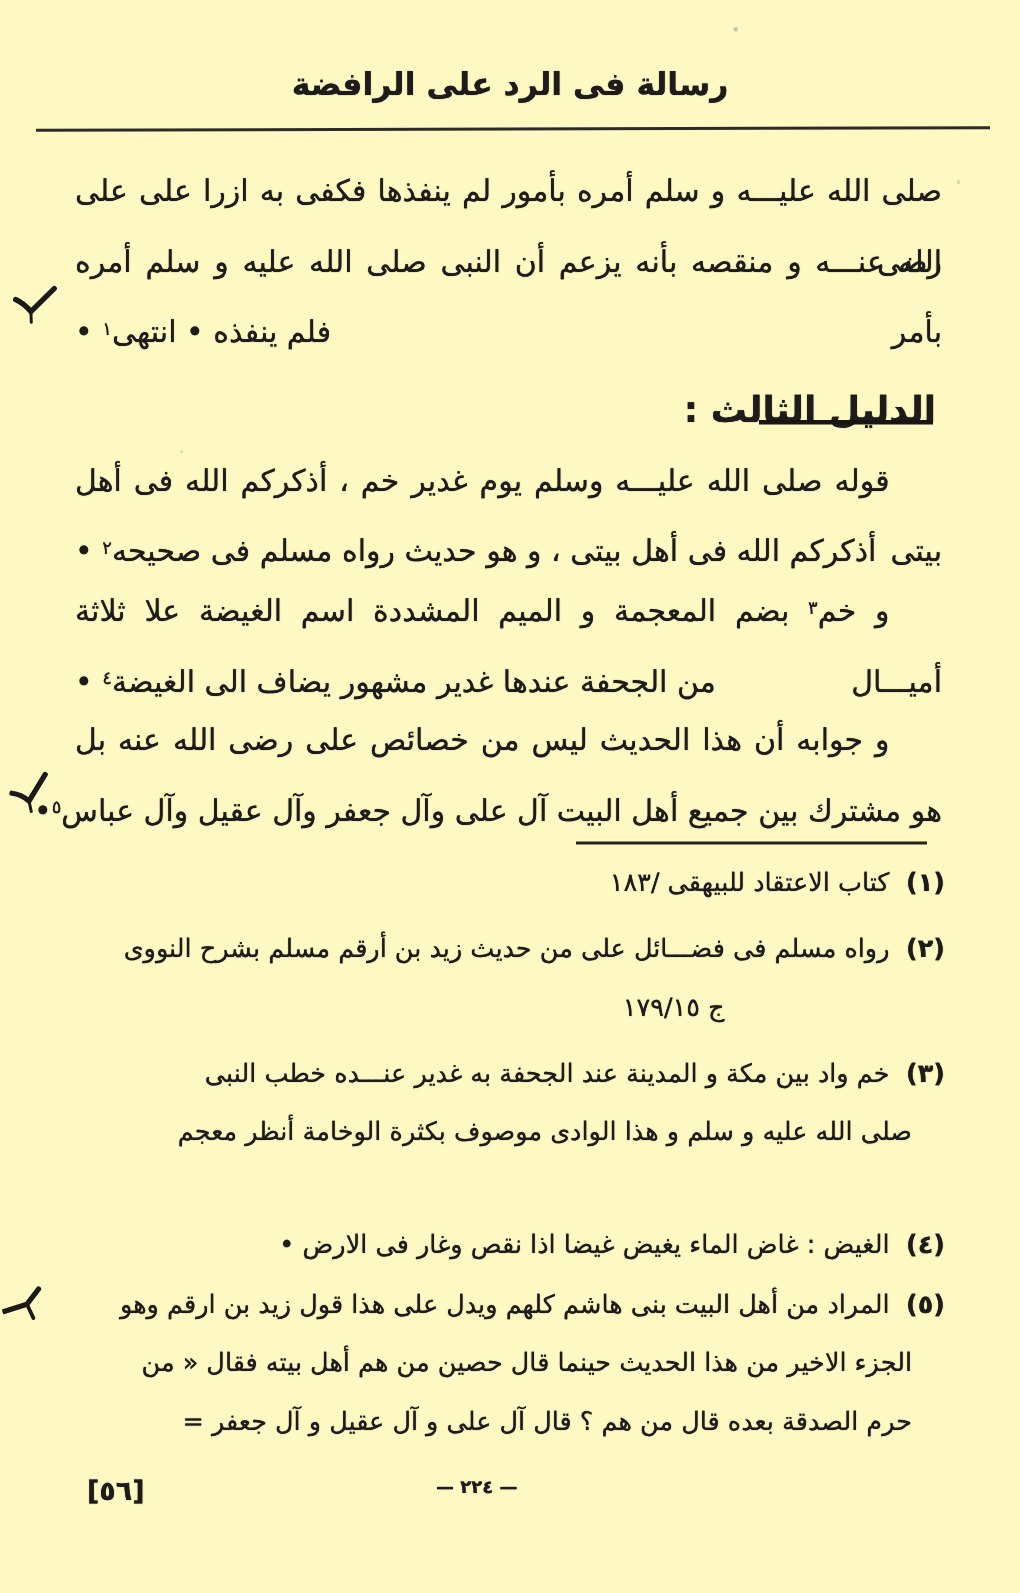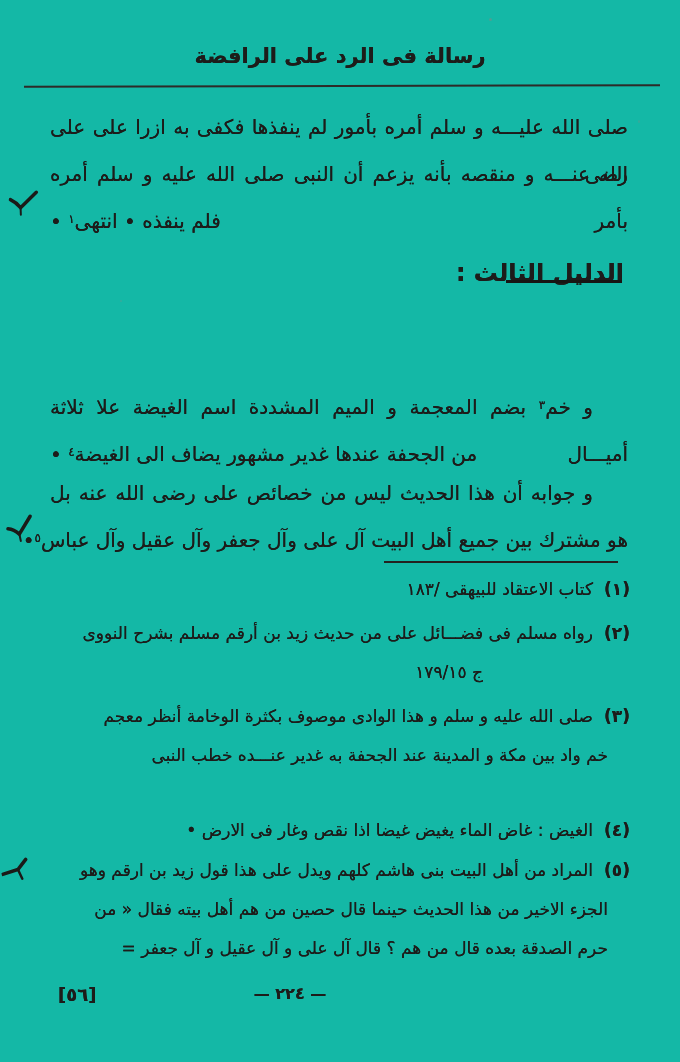--- a/index.html
+++ b/index.html
@@ -1,18 +1,18 @@
 <!DOCTYPE html>
 <html lang="ar" dir="rtl"><head>
 <meta charset="utf-8">
 <style>
   html,body{margin:0;padding:0;background:#e8e6e0;}
   .page{
     position:relative;width:680px;height:1062px;margin:0 auto;
-    background:#14b8a6;
+    background:#fef9c3;
     overflow:hidden;
     direction:rtl;
     font-family:"DejaVu Sans",sans-serif;
     color:#1d1c1a;
     text-shadow:0 0 0.6px currentColor;
   }
   
   .title{
     position:absolute;top:44px;left:0;right:0;
     text-align:center;font-size:21px;font-weight:700;
@@ -63,21 +63,21 @@
   #fn5{top:851px;}
   #fn2 .fn-lines .line:nth-child(2){padding-right:147px;}
   #fn3 .fn-lines .line:nth-child(3){padding-right:130px;}
   
   .footer-left{
     position:absolute;left:58px;top:984px;font-size:18px;font-weight:700;
     direction:ltr;
   }
   .footer-center{
     position:absolute;left:235px;width:110px;top:984px;
-    text-align:center;font-size:16px;font-weight:700;
+    text-align:right;font-size:12px;font-weight:700;
   }
   
   .margin-mark{position:absolute;width:30px;height:32px;}
   #mark1{left:8px;top:188px;transform:rotate(6deg);}
   #mark2{left:5px;top:513px;transform:rotate(-4deg);}
   #mark3{left:1px;top:854px;transform:rotate(-14deg);}
   .margin-mark svg{display:block;}
   
   .speck{position:absolute;background:#8a8880;border-radius:50%;opacity:.45;}
   #speck1{width:3px;height:3px;left:489px;top:18px;}
@@ -94,20 +94,24 @@
 
   <div class="para" id="p1">
       <div class="line"><span>صلى الله عليـــه و سلم أمره بأمور لم ينفذها فكفى به ازرا على على رضى</span></div>
       <div class="line"><span>الله عنـــه و منقصه بأنه يزعم أن النبى صلى الله عليه و سلم أمره بأمر</span></div>
       <div class="line"><span>فلم ينفذه • انتهى</span><sup class="fnref">١</sup><span> •</span></div>
     </div>
 
   <div class="heading">الدليل الثالث :</div>
   <div class="heading-underline"></div>
 
+  <div class="para" id="p2">
+      <div class="line"><span>قوله صلى الله عليـــه وسلم يوم غدير خم ، أذكركم الله فى أهل بيتى</span></div>
+      <div class="line"><span>أذكركم الله فى أهل بيتى ، و هو حديث رواه مسلم فى صحيحه</span><sup class="fnref">٢</sup><span> •</span></div>
+    </div>
   <div class="para" id="p3">
       <div class="line"><span>و خم</span><sup class="fnref">٣</sup><span> بضم المعجمة و الميم المشددة اسم الغيضة علا ثلاثة أميـــال</span></div>
       <div class="line"><span>من الجحفة عندها غدير مشهور يضاف الى الغيضة</span><sup class="fnref">٤</sup><span> •</span></div>
     </div>
   <div class="para" id="p4">
       <div class="line"><span>و جوابه أن هذا الحديث ليس من خصائص على رضى الله عنه بل</span></div>
       <div class="line"><span>هو مشترك بين جميع أهل البيت آل على وآل جعفر وآل عقيل وآل عباس</span><sup class="fnref">٥</sup><span>•</span></div>
     </div>
 
   <div class="fn-sep"></div>
@@ -121,22 +125,22 @@
   <div class="fn" id="fn2">
     <span class="fn-marker">(٢)</span>
     <div class="fn-lines">
         <div class="line"><span>رواه مسلم فى فضـــائل على من حديث زيد بن أرقم مسلم بشرح النووى</span></div>
         <div class="line"><span>ج ١٧٩/١٥</span></div>
       </div>
   </div>
   <div class="fn" id="fn3">
     <span class="fn-marker">(٣)</span>
     <div class="fn-lines">
+        <div class="line"><span>خم واد بين مكة و المدينة عند الجحفة به غدير عنـــده خطب النبى</span></div>
         <div class="line"><span>صلى الله عليه و سلم و هذا الوادى موصوف بكثرة الوخامة أنظر معجم</span></div>
-        <div class="line"><span>خم واد بين مكة و المدينة عند الجحفة به غدير عنـــده خطب النبى</span></div>
       </div>
   </div>
   <div class="fn" id="fn4">
     <span class="fn-marker">(٤)</span>
     <div class="fn-lines">
         <div class="line"><span>الغيض : غاض الماء يغيض غيضا اذا نقص وغار فى الارض •</span></div>
       </div>
   </div>
   <div class="fn" id="fn5">
     <span class="fn-marker">(٥)</span>

